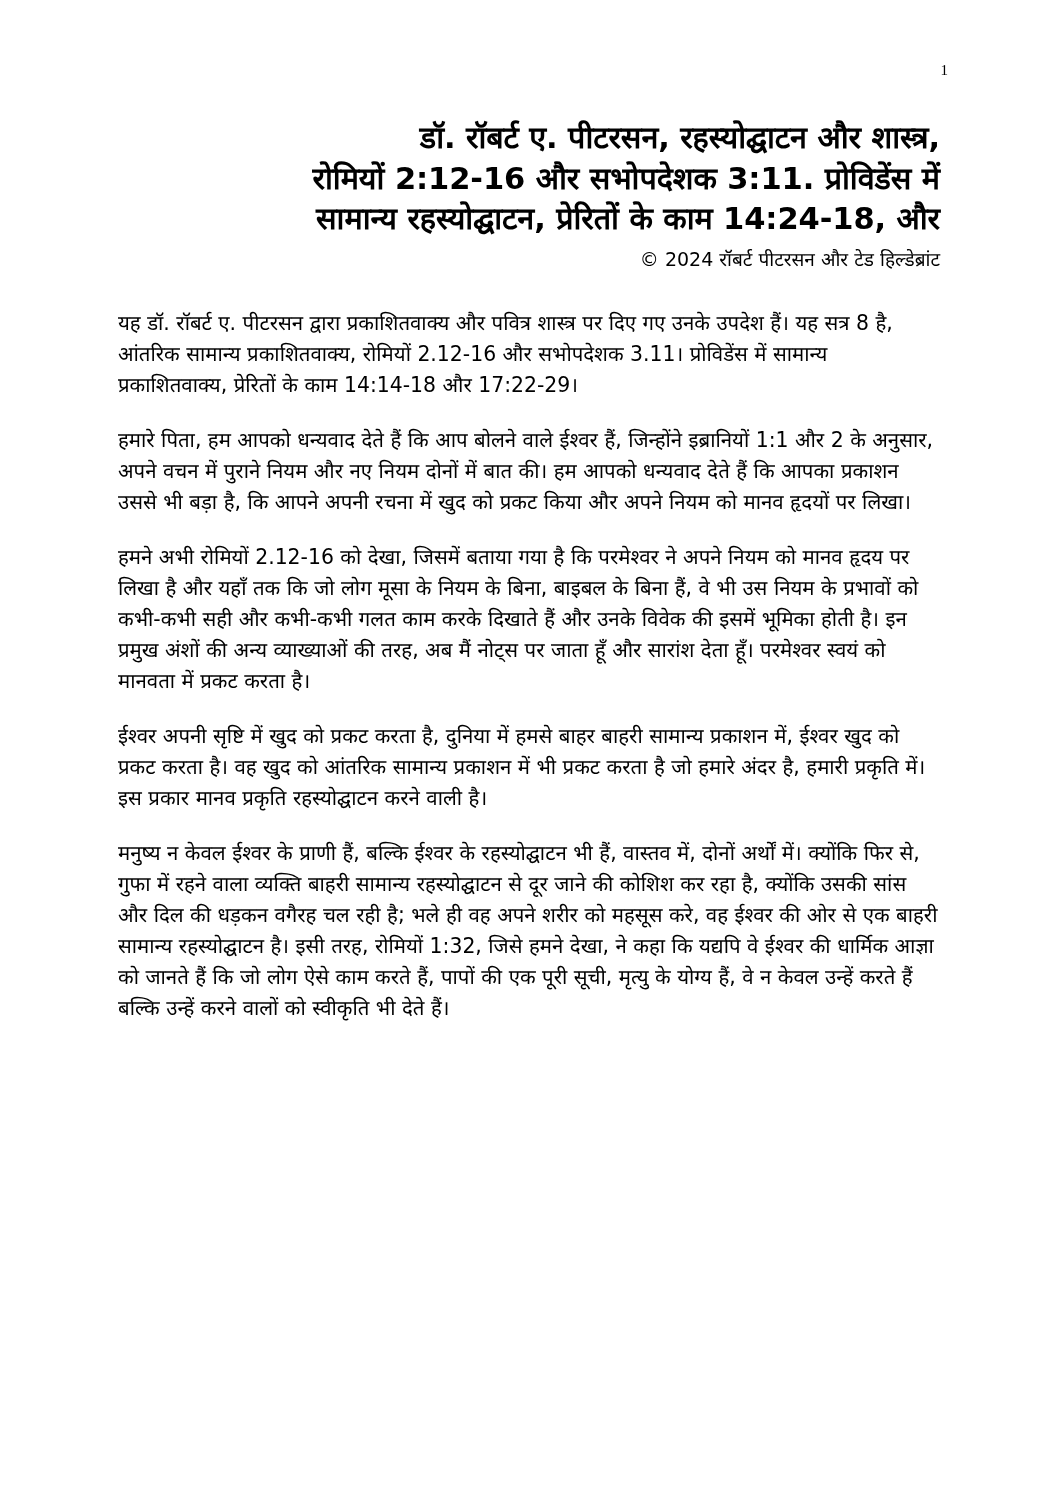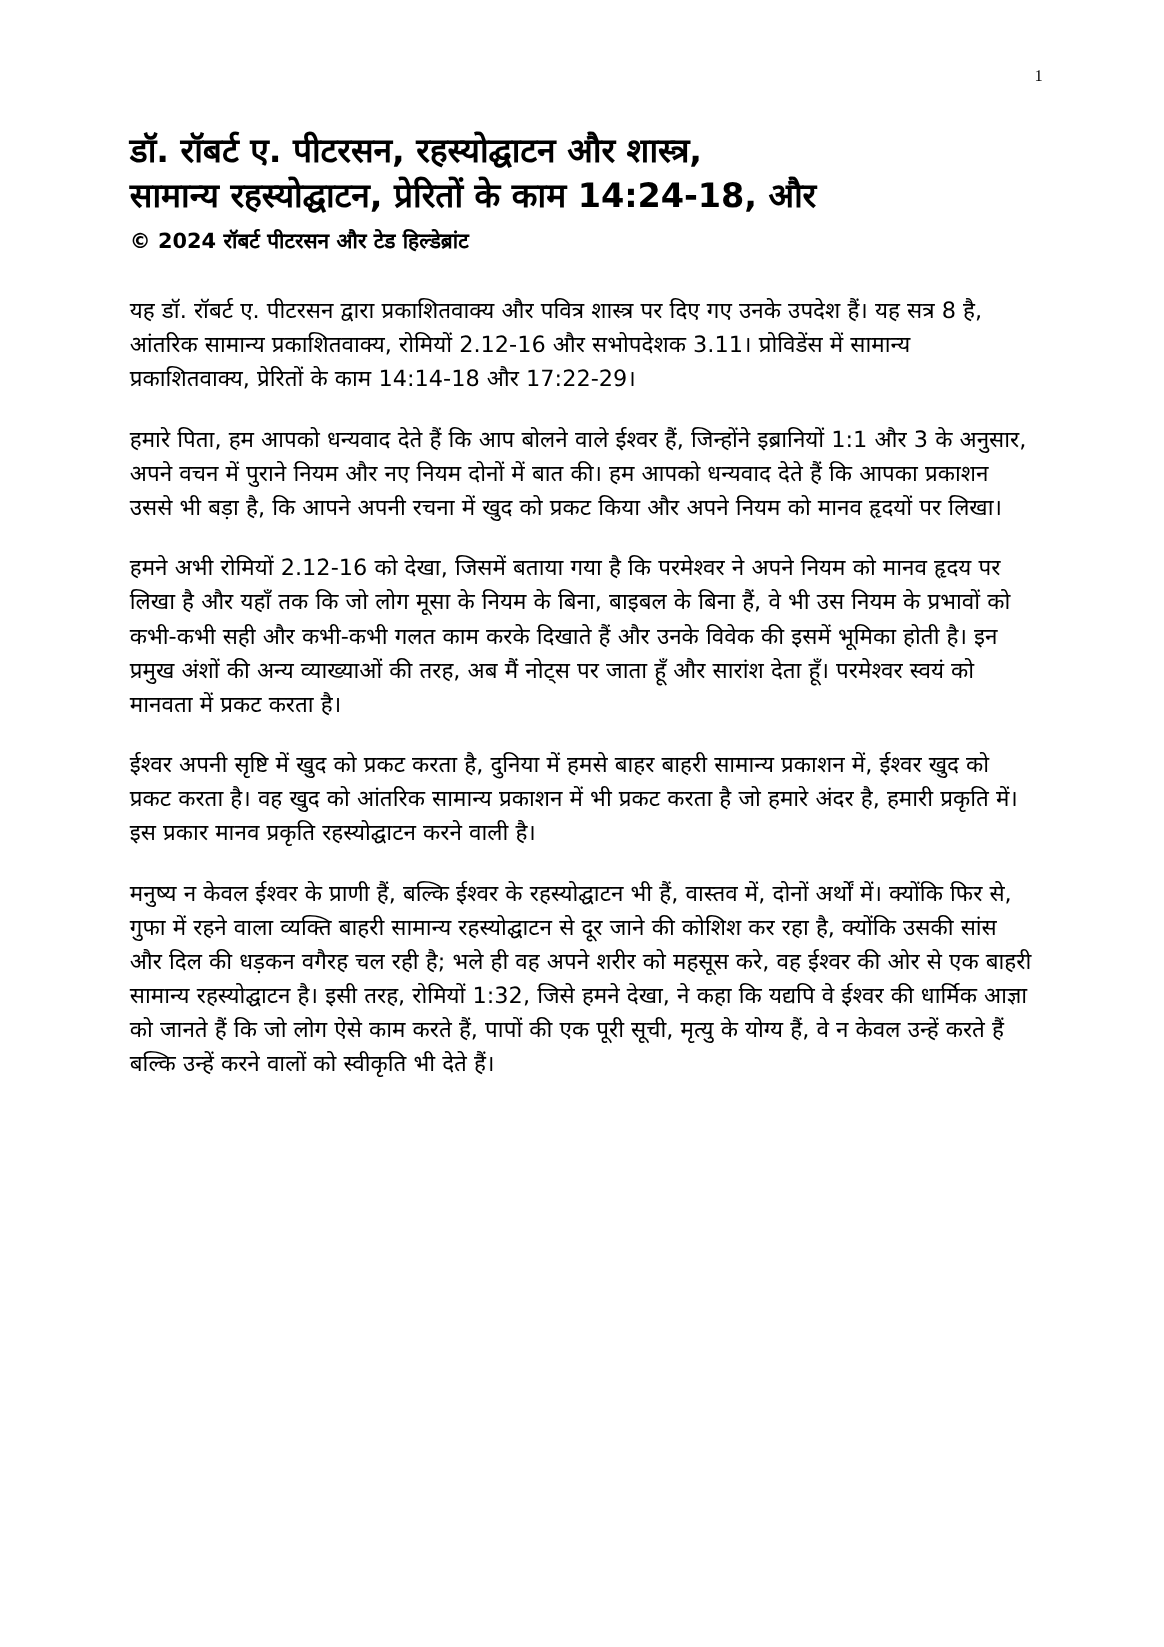--- a/index.html
+++ b/index.html
@@ -25,37 +25,37 @@
   .page-number {
     position: absolute;
     top: 62px;
     right: 110px;
     font-size: 15px;
     font-family: "Liberation Serif", "DejaVu Serif", serif;
     color: #000;
   }
   .doc-title {
     margin: 58px 0 0 0;
-    text-align: left;
+    text-align: right;
     font-family: "DejaVu Sans", "Liberation Sans", sans-serif;
     font-weight: bold;
     font-size: 30.5px;
     line-height: 1.33;
     letter-spacing: -0.1px;
   }
   .doc-title .tline {
     display: block;
   }
   .copyright {
-    text-align: left;
+    text-align: right;
     font-family: "DejaVu Sans", "Liberation Sans", sans-serif;
     font-size: 19px;
     margin-top: 6px;
     margin-bottom: 0;
-    font-weight: bold;
+    font-weight: normal;
   }
   .body-text {
     margin-top: 36px;
   }
   .para {
     font-family: "DejaVu Sans", "Liberation Sans", sans-serif;
     font-size: 20.4px;
     line-height: 1.52;
     text-align: left;
     margin: 0 0 24px 0;
@@ -67,26 +67,27 @@
 </style>
 </head>
 <body>
 
 <div class="page">
 
   <div class="page-number">1</div>
 
   <h1 class="doc-title">
     <span class="tline">डॉ. रॉबर्ट ए. पीटरसन, रहस्योद्घाटन और शास्त्र,</span>
+    <span class="tline">रोमियों 2:12-16 और सभोपदेशक 3:11. प्रोविडेंस में</span>
     <span class="tline">सामान्य रहस्योद्घाटन, प्रेरितों के काम 14:24-18, और</span>
   </h1>
 
   <div class="copyright">© 2024 रॉबर्ट पीटरसन और टेड हिल्डेब्रांट</div>
 
   <div class="body-text">
     <p class="para">यह डॉ. रॉबर्ट ए. पीटरसन द्वारा प्रकाशितवाक्य और पवित्र शास्त्र पर दिए गए उनके उपदेश हैं। यह सत्र 8 है, आंतरिक सामान्य प्रकाशितवाक्य, रोमियों 2.12-16 और सभोपदेशक 3.11। प्रोविडेंस में सामान्य प्रकाशितवाक्य, प्रेरितों के काम 14:14-18 और 17:22-29।</p>
-    <p class="para">हमारे पिता, हम आपको धन्यवाद देते हैं कि आप बोलने वाले ईश्वर हैं, जिन्होंने इब्रानियों 1:1 और 3 के अनुसार, अपने वचन में पुराने नियम और नए नियम दोनों में बात की। हम आपको धन्यवाद देते हैं कि आपका प्रकाशन उससे भी बड़ा है, कि आपने अपनी रचना में खुद को प्रकट किया और अपने नियम को मानव हृदयों पर लिखा।</p>
+    <p class="para">हमारे पिता, हम आपको धन्यवाद देते हैं कि आप बोलने वाले ईश्वर हैं, जिन्होंने इब्रानियों 1:1 और 2 के अनुसार, अपने वचन में पुराने नियम और नए नियम दोनों में बात की। हम आपको धन्यवाद देते हैं कि आपका प्रकाशन उससे भी बड़ा है, कि आपने अपनी रचना में खुद को प्रकट किया और अपने नियम को मानव हृदयों पर लिखा।</p>
     <p class="para">हमने अभी रोमियों 2.12-16 को देखा, जिसमें बताया गया है कि परमेश्वर ने अपने नियम को मानव हृदय पर लिखा है और यहाँ तक कि जो लोग मूसा के नियम के बिना, बाइबल के बिना हैं, वे भी उस नियम के प्रभावों को कभी-कभी सही और कभी-कभी गलत काम करके दिखाते हैं और उनके विवेक की इसमें भूमिका होती है। इन प्रमुख अंशों की अन्य व्याख्याओं की तरह, अब मैं नोट्स पर जाता हूँ और सारांश देता हूँ। परमेश्वर स्वयं को मानवता में प्रकट करता है।</p>
     <p class="para">ईश्वर अपनी सृष्टि में खुद को प्रकट करता है, दुनिया में हमसे बाहर बाहरी सामान्य प्रकाशन में, ईश्वर खुद को प्रकट करता है। वह खुद को आंतरिक सामान्य प्रकाशन में भी प्रकट करता है जो हमारे अंदर है, हमारी प्रकृति में। इस प्रकार मानव प्रकृति रहस्योद्घाटन करने वाली है।</p>
     <p class="para">मनुष्य न केवल ईश्वर के प्राणी हैं, बल्कि ईश्वर के रहस्योद्घाटन भी हैं, वास्तव में, दोनों अर्थों में। क्योंकि फिर से, गुफा में रहने वाला व्यक्ति बाहरी सामान्य रहस्योद्घाटन से दूर जाने की कोशिश कर रहा है, क्योंकि उसकी सांस और दिल की धड़कन वगैरह चल रही है; भले ही वह अपने शरीर को महसूस करे, वह ईश्वर की ओर से एक बाहरी सामान्य रहस्योद्घाटन है। इसी तरह, रोमियों 1:32, जिसे हमने देखा, ने कहा कि यद्यपि वे ईश्वर की धार्मिक आज्ञा को जानते हैं कि जो लोग ऐसे काम करते हैं, पापों की एक पूरी सूची, मृत्यु के योग्य हैं, वे न केवल उन्हें करते हैं बल्कि उन्हें करने वालों को स्वीकृति भी देते हैं।</p>
   </div>
 
 </div>
 
 </body></html>

